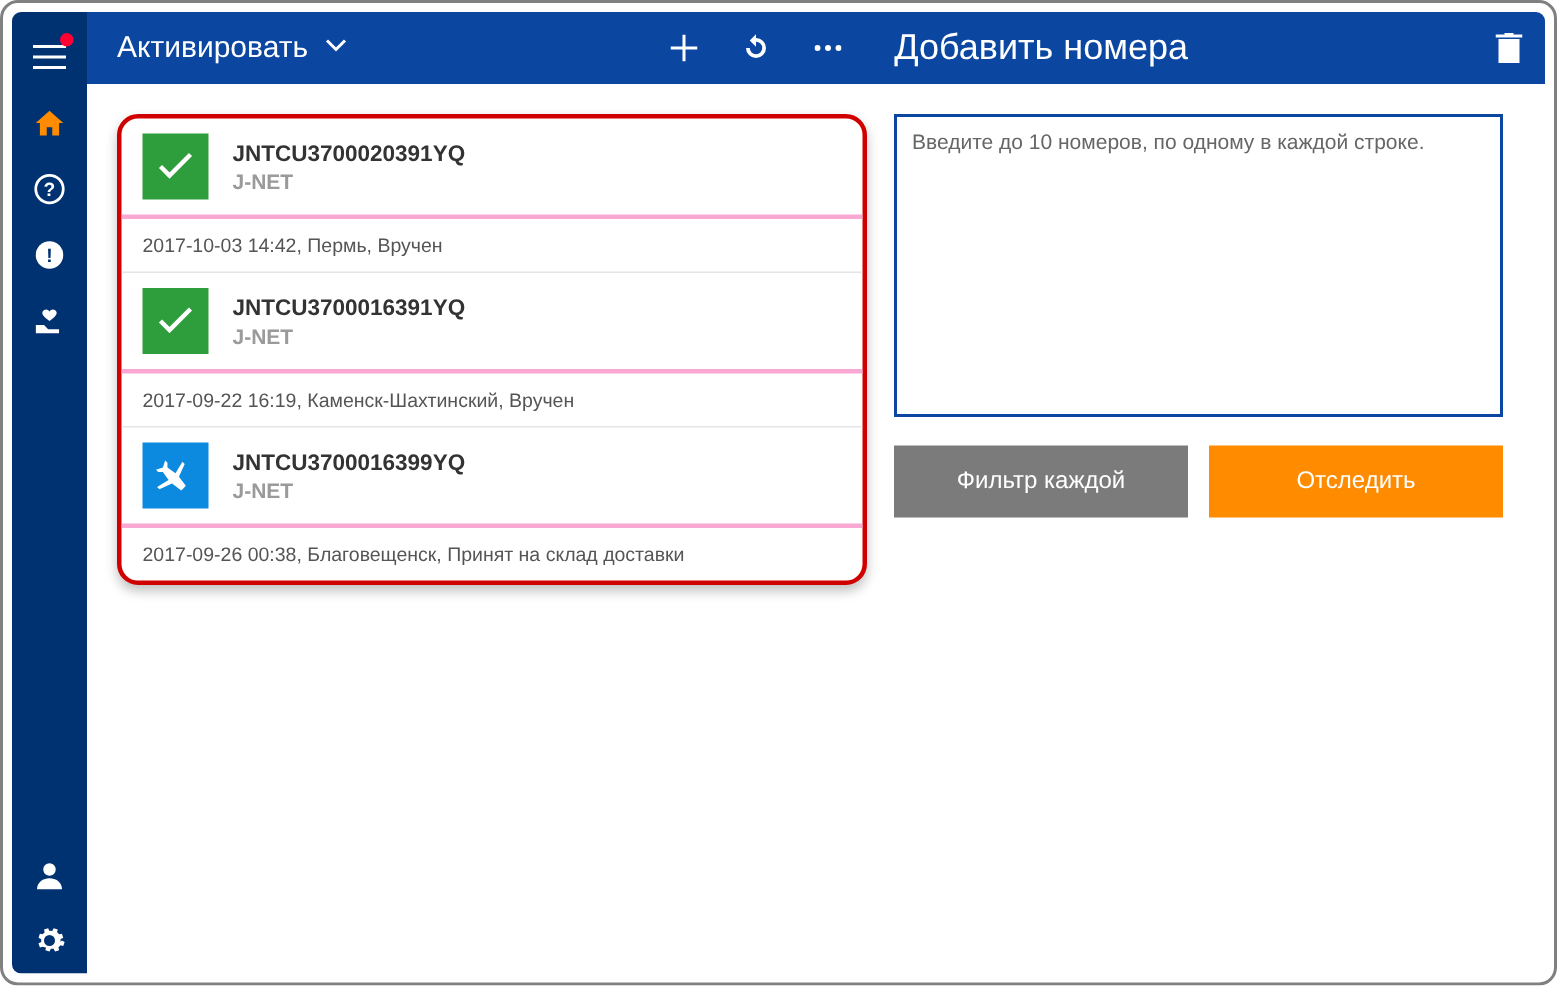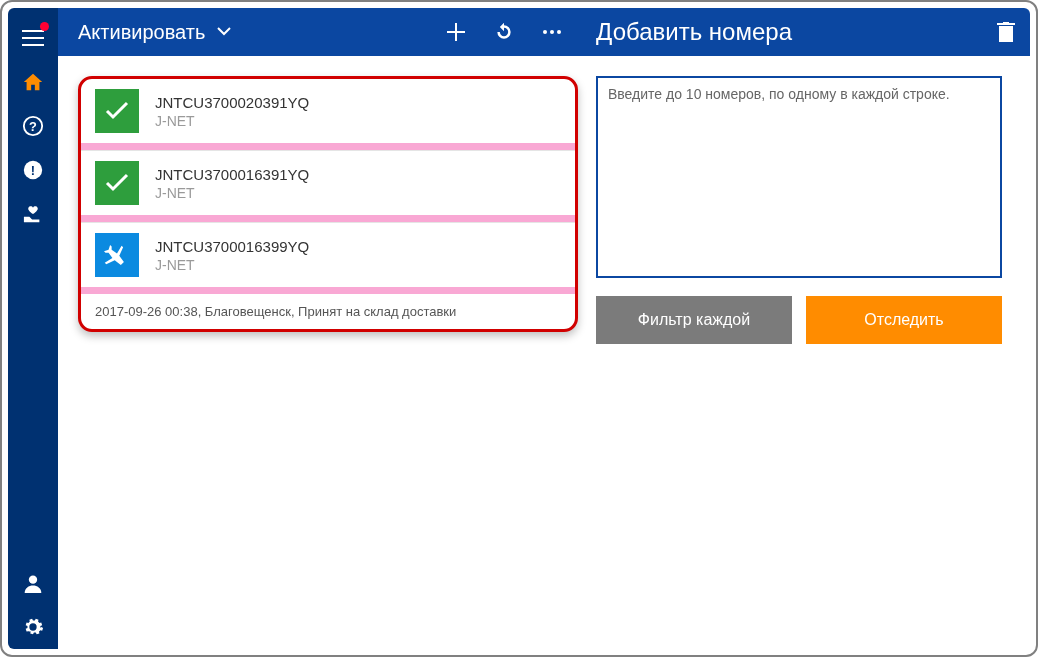--- a/index.html
+++ b/index.html
@@ -29,21 +29,21 @@
 
   
   .content { flex: 1; display: flex; gap: 0; }
   .left-col { width: 520px; padding: 20px 0 0 20px; }
   .right-col { flex: 1; padding: 20px 28px 0 18px; }
 
   
   .track-list { border: 3px solid #d10000; border-radius: 14px; background: #fff; box-shadow: 0 4px 8px rgba(0,0,0,0.25); overflow: hidden; }
   .track-item { border-bottom: 1px solid #e5e5e5; }
   .track-item:last-child { border-bottom: none; }
-  .track-row { display: flex; align-items: center; padding: 10px 14px; gap: 16px; border-bottom: 7px solid #f9a8d4; }
+  .track-row { display: flex; align-items: center; padding: 10px 14px; gap: 16px; border-bottom: 3px solid #f9a8d4; font-weight: bold; }
   .status-box { width: 44px; height: 44px; display: flex; align-items: center; justify-content: center; flex-shrink: 0; }
   .status-box.green { background: #2e9e3d; }
   .status-box.blue { background: #0b8ae0; }
   .status-box svg { fill: #fff; }
   .track-info { display: flex; flex-direction: column; }
   .track-num { font-size: 15px; color: #333; }
   .track-carrier { font-size: 14px; color: #9a9a9a; margin-top: 2px; }
   .track-detail { padding: 10px 14px; font-size: 13px; color: #555; }
 
   
@@ -153,34 +153,36 @@
                 <div class="status-box green">
                   <svg width="24" height="20" viewBox="0 0 24 20">
                       <path d="M2 10l6 6L22 2" stroke="#fff" stroke-width="3" fill="none"></path>
                     </svg>
                 </div>
                 <div class="track-info">
                   <span class="track-num">JNTCU3700020391YQ</span>
                   <span class="track-carrier">J-NET</span>
                 </div>
               </div>
+              <div class="track-detail">2017-10-03 14:42, Пермь, Вручен</div>
             </div>
 
             <div class="track-item">
               <div class="track-row">
                 <div class="status-box green">
                   <svg width="24" height="20" viewBox="0 0 24 20">
                       <path d="M2 10l6 6L22 2" stroke="#fff" stroke-width="3" fill="none"></path>
                     </svg>
                 </div>
                 <div class="track-info">
                   <span class="track-num">JNTCU3700016391YQ</span>
                   <span class="track-carrier">J-NET</span>
                 </div>
               </div>
+              <div class="track-detail">2017-09-22 16:19, Каменск-Шахтинский, Вручен</div>
             </div>
 
             <div class="track-item">
               <div class="track-row">
                 <div class="status-box blue">
                   <svg width="26" height="26" viewBox="0 0 24 24">
                       <path d="M21 12l-7-1-3-8h-2l2 8-6 1-2-2H1l2 4-2 4h2l2-2 6 1-2 8h2l3-8 7-1v-2z" transform="rotate(45 12 12)"></path>
                     </svg>
                 </div>
                 <div class="track-info">

